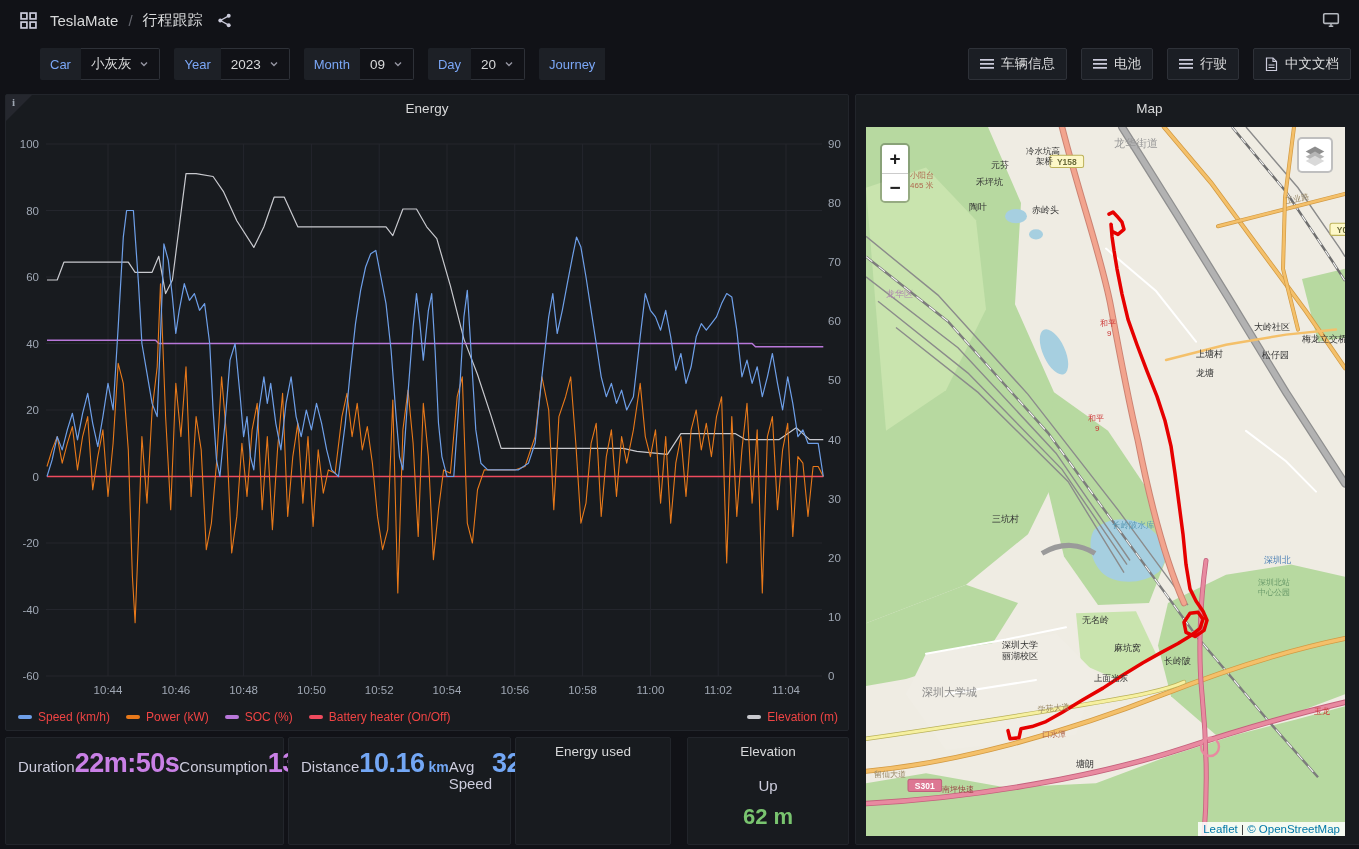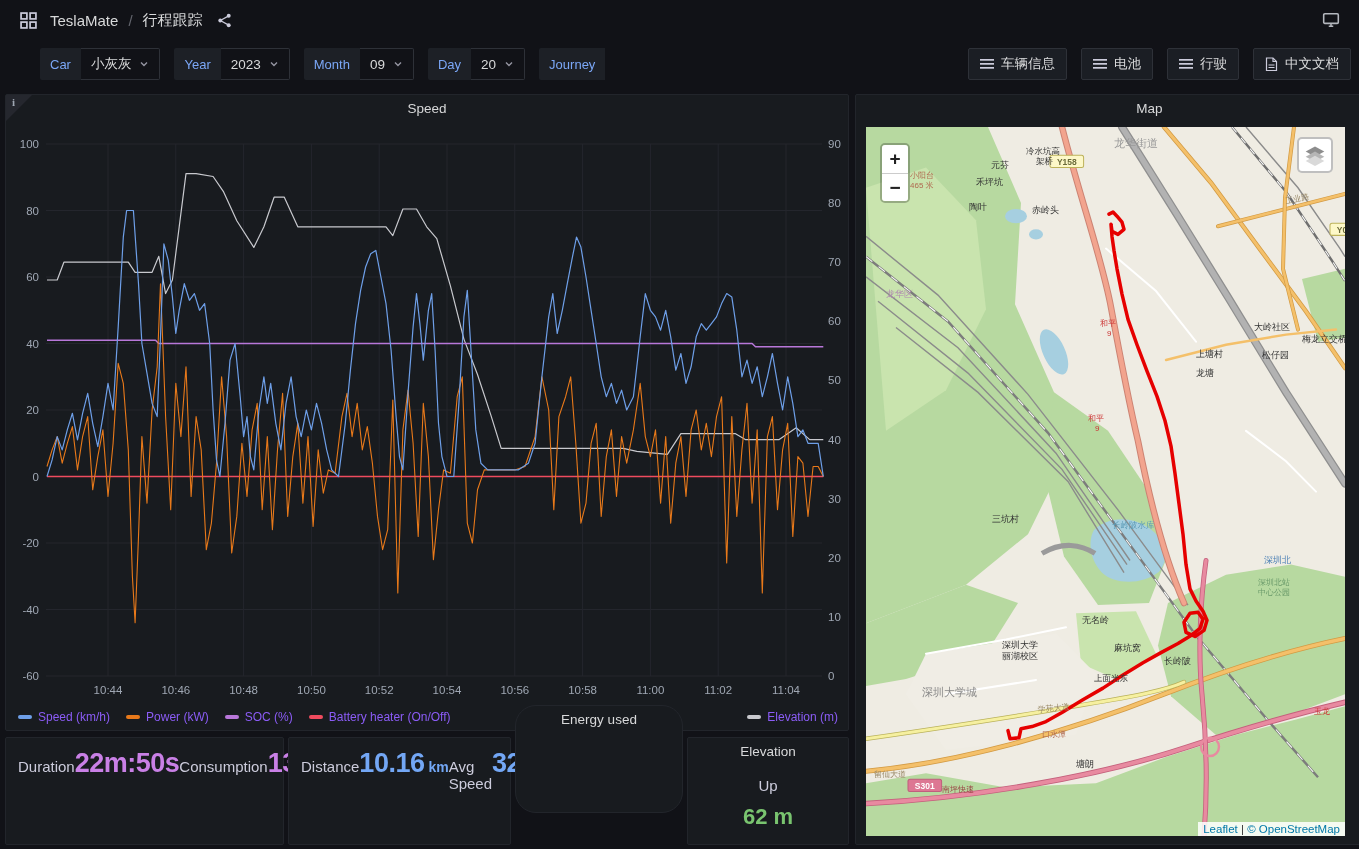--- a/index.html
+++ b/index.html
@@ -33,31 +33,31 @@
 
   
   .panel { position:absolute; background:#181b1f; border:1px solid #22252b; border-radius:2px; }
   .panel-title { position:absolute; top:0; left:0; right:0; height:26px; display:flex;
     align-items:center; justify-content:center; font-size:13.5px; font-weight:500; color:#d8d9da;
     cursor:pointer; }
   #drive-panel  { left:5px;   top:94px;  width:844px; height:637px; }
   #map-panel    { left:855px; top:94px;  width:589px; height:751px;padding-left:15px; }
   #stat-p1 { left:5px;   top:737px; width:279px; height:108px; }
   #stat-p2 { left:288px; top:737px; width:223px; height:108px; }
-  #stat-p3 { left:515px; top:705px; width:168px; height:108px;border-radius:21px; }
+  #stat-p3 { left:515px; top:737px; width:156px; height:108px; }
   #stat-p4 { left:687px; top:737px; width:162px; height:108px; }
 
   .info-corner { position:absolute; top:0; left:0; width:0; height:0;
     border-top:26px solid #25272e; border-right:26px solid transparent; }
   .info-i { position:absolute; top:1px; left:6px; font-size:11px; font-weight:700;
     color:#9fa7b3; font-family:"Liberation Serif", serif; }
 
   
   .legend { position:absolute; left:12px; right:10px; bottom:6px; display:flex;
-    align-items:center; gap:16px; font-size:12px; color:#8b5cf6; }
+    align-items:center; gap:16px; font-size:12px; color:#ef4444; }
   .legend-item { display:flex; align-items:center; gap:6px; cursor:pointer; }
   .legend-item.right { margin-left:auto; }
   .swatch { width:14px; height:4px; border-radius:2px; }
 
   
   .stat-col { position:absolute; inset:0; display:flex; 
     justify-content:space-around; padding:10px 12px; }
   .stat-row { display:flex; align-items:baseline; justify-content:space-between; }
   .stat-label { font-size:15px; color:#ccccdc; }
   .stat-big { font-size:27px; font-weight:700; letter-spacing:-.5px; }
@@ -199,21 +199,21 @@
         <path d="M8 1 v3.5 h3.5"></path>
         <path d="M3.5 8 h6 M3.5 10.5 h6"></path>
     </svg>
     <span>中文文档</span>
   </div>
 </div>
 
 <section class="panel" id="drive-panel">
   <div class="info-corner"></div>
   <span class="info-i">i</span>
-  <div class="panel-title">Speed</div>
+  <div class="panel-title">Energy</div>
   <svg id="drive-svg" width="844" height="637">
       <g stroke="#24262d" stroke-width="1">
         <line x1="40" x2="816" y1="581" y2="581"></line>
         <line x1="40" x2="816" y1="514.5" y2="514.5"></line>
         <line x1="40" x2="816" y1="448" y2="448"></line>
         <line x1="40" x2="816" y1="381.5" y2="381.5"></line>
         <line x1="40" x2="816" y1="315" y2="315"></line>
         <line x1="40" x2="816" y1="248.5" y2="248.5"></line>
         <line x1="40" x2="816" y1="182" y2="182"></line>
         <line x1="40" x2="816" y1="115.5" y2="115.5"></line>

